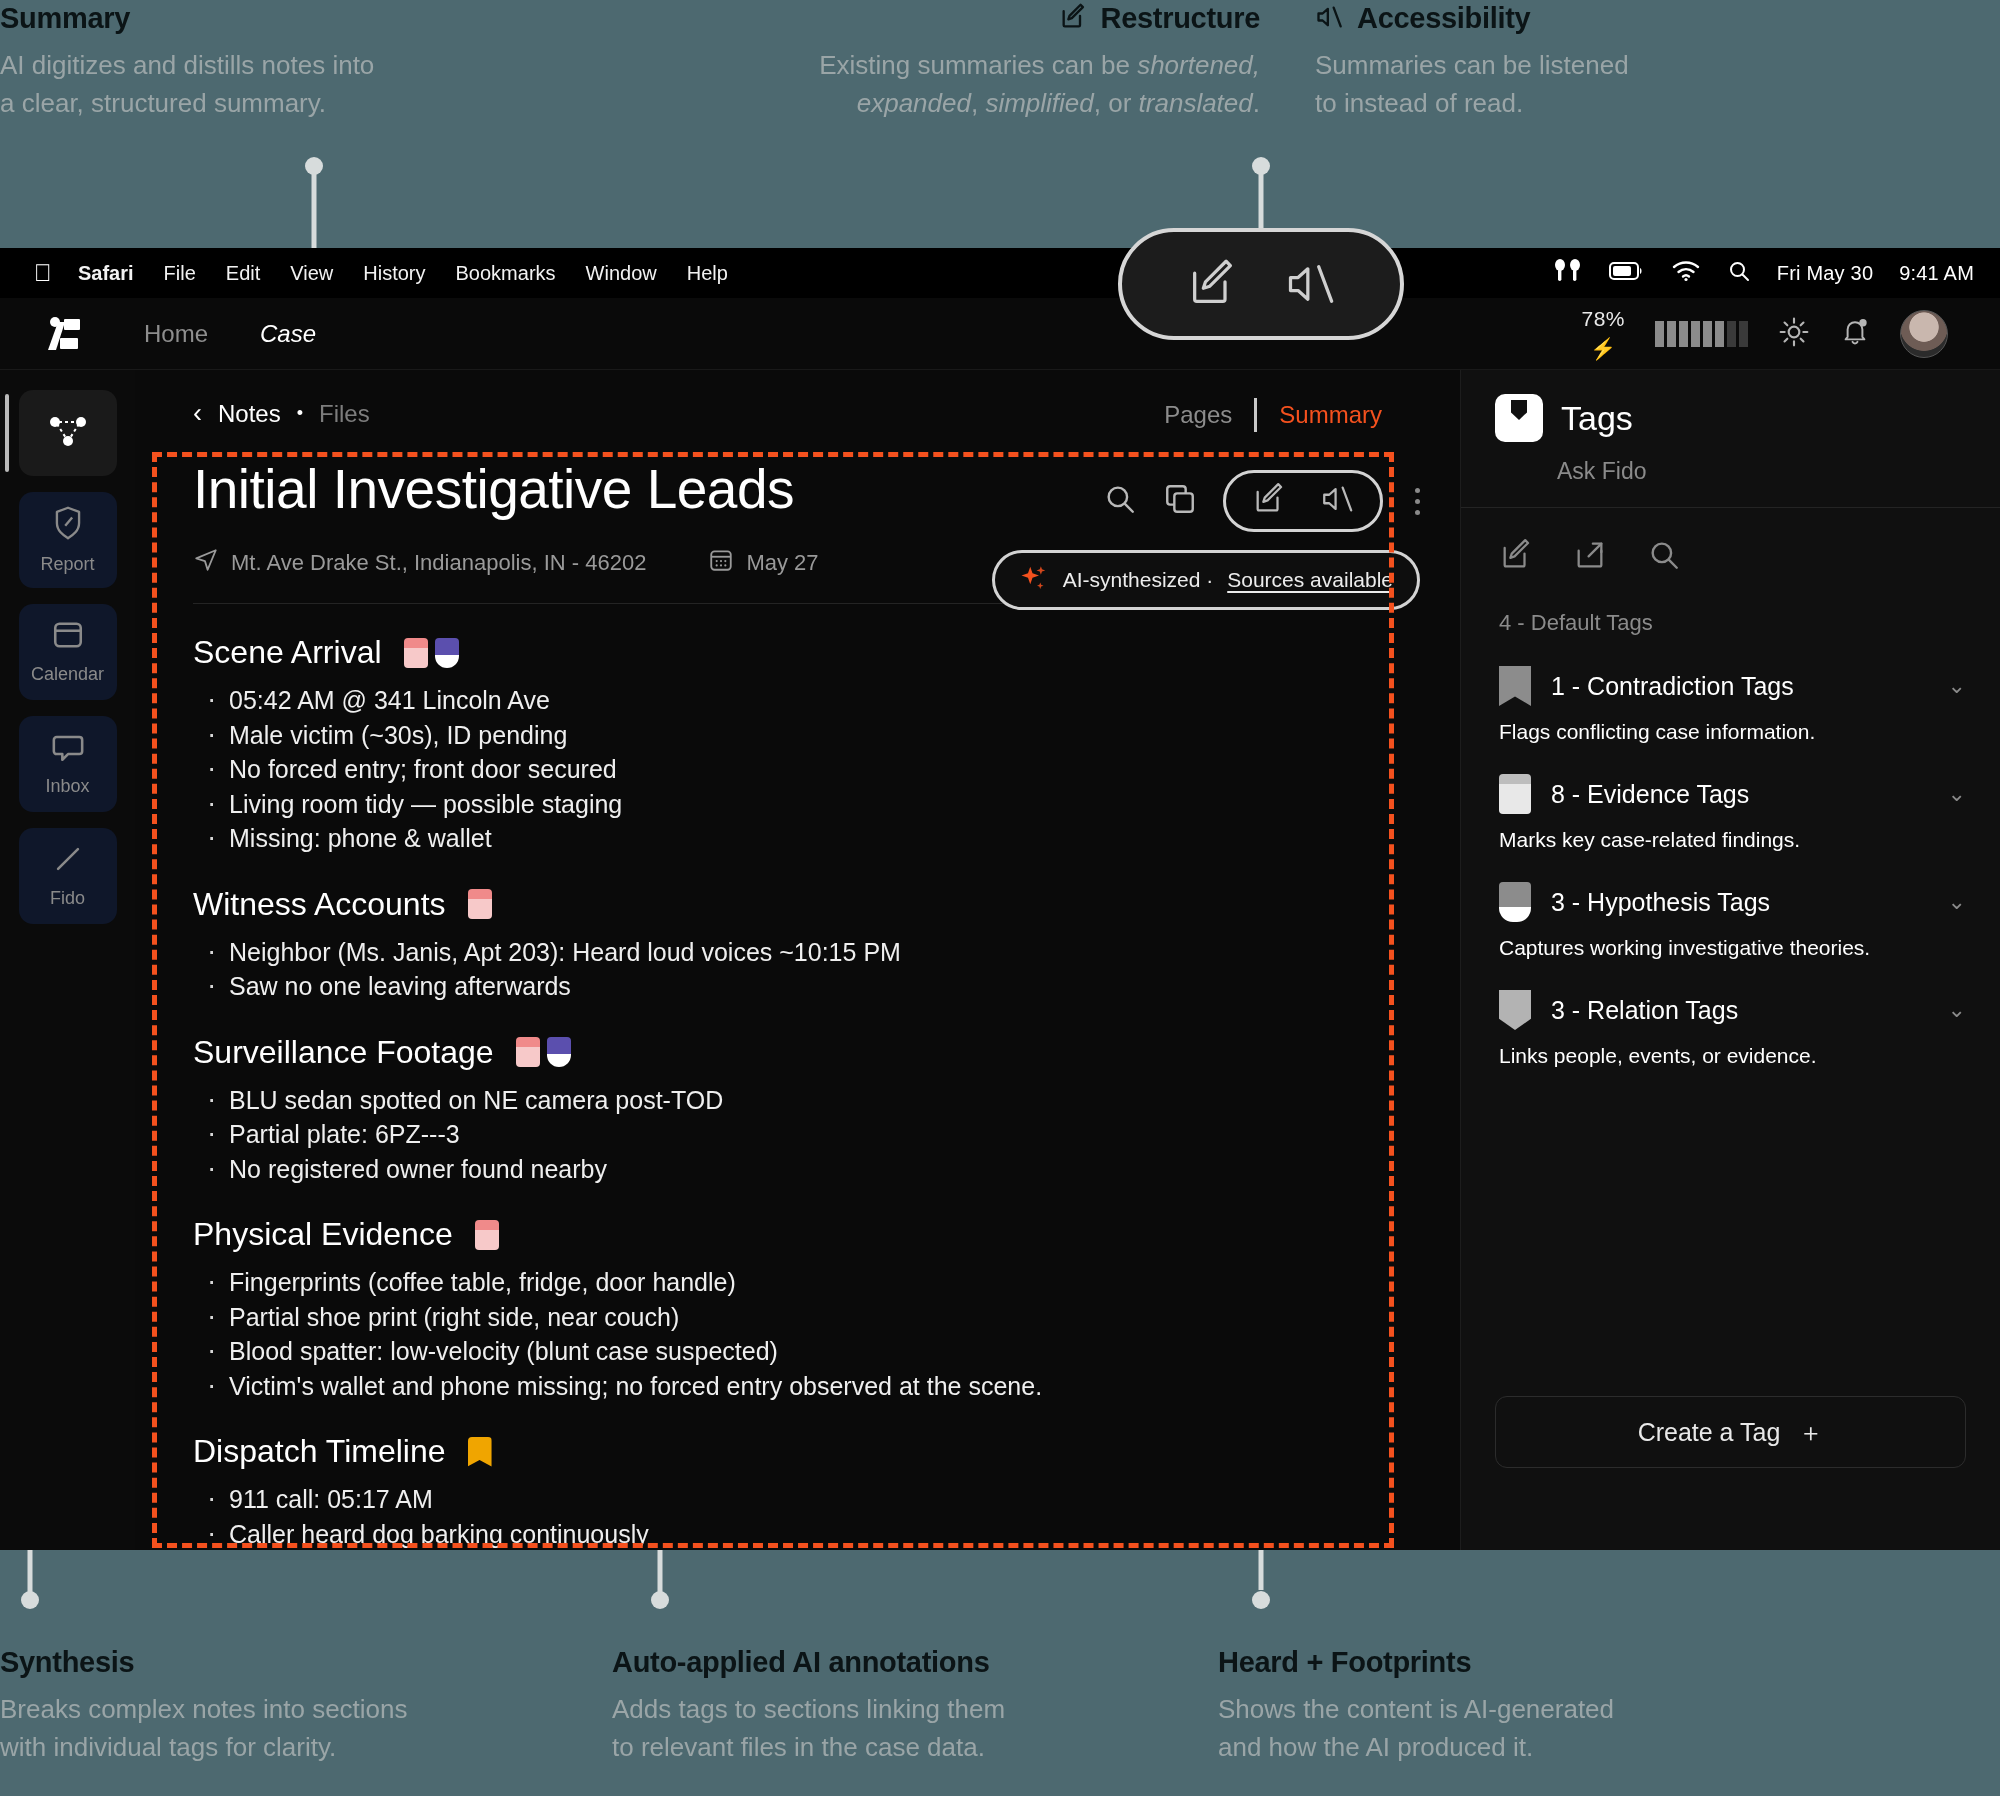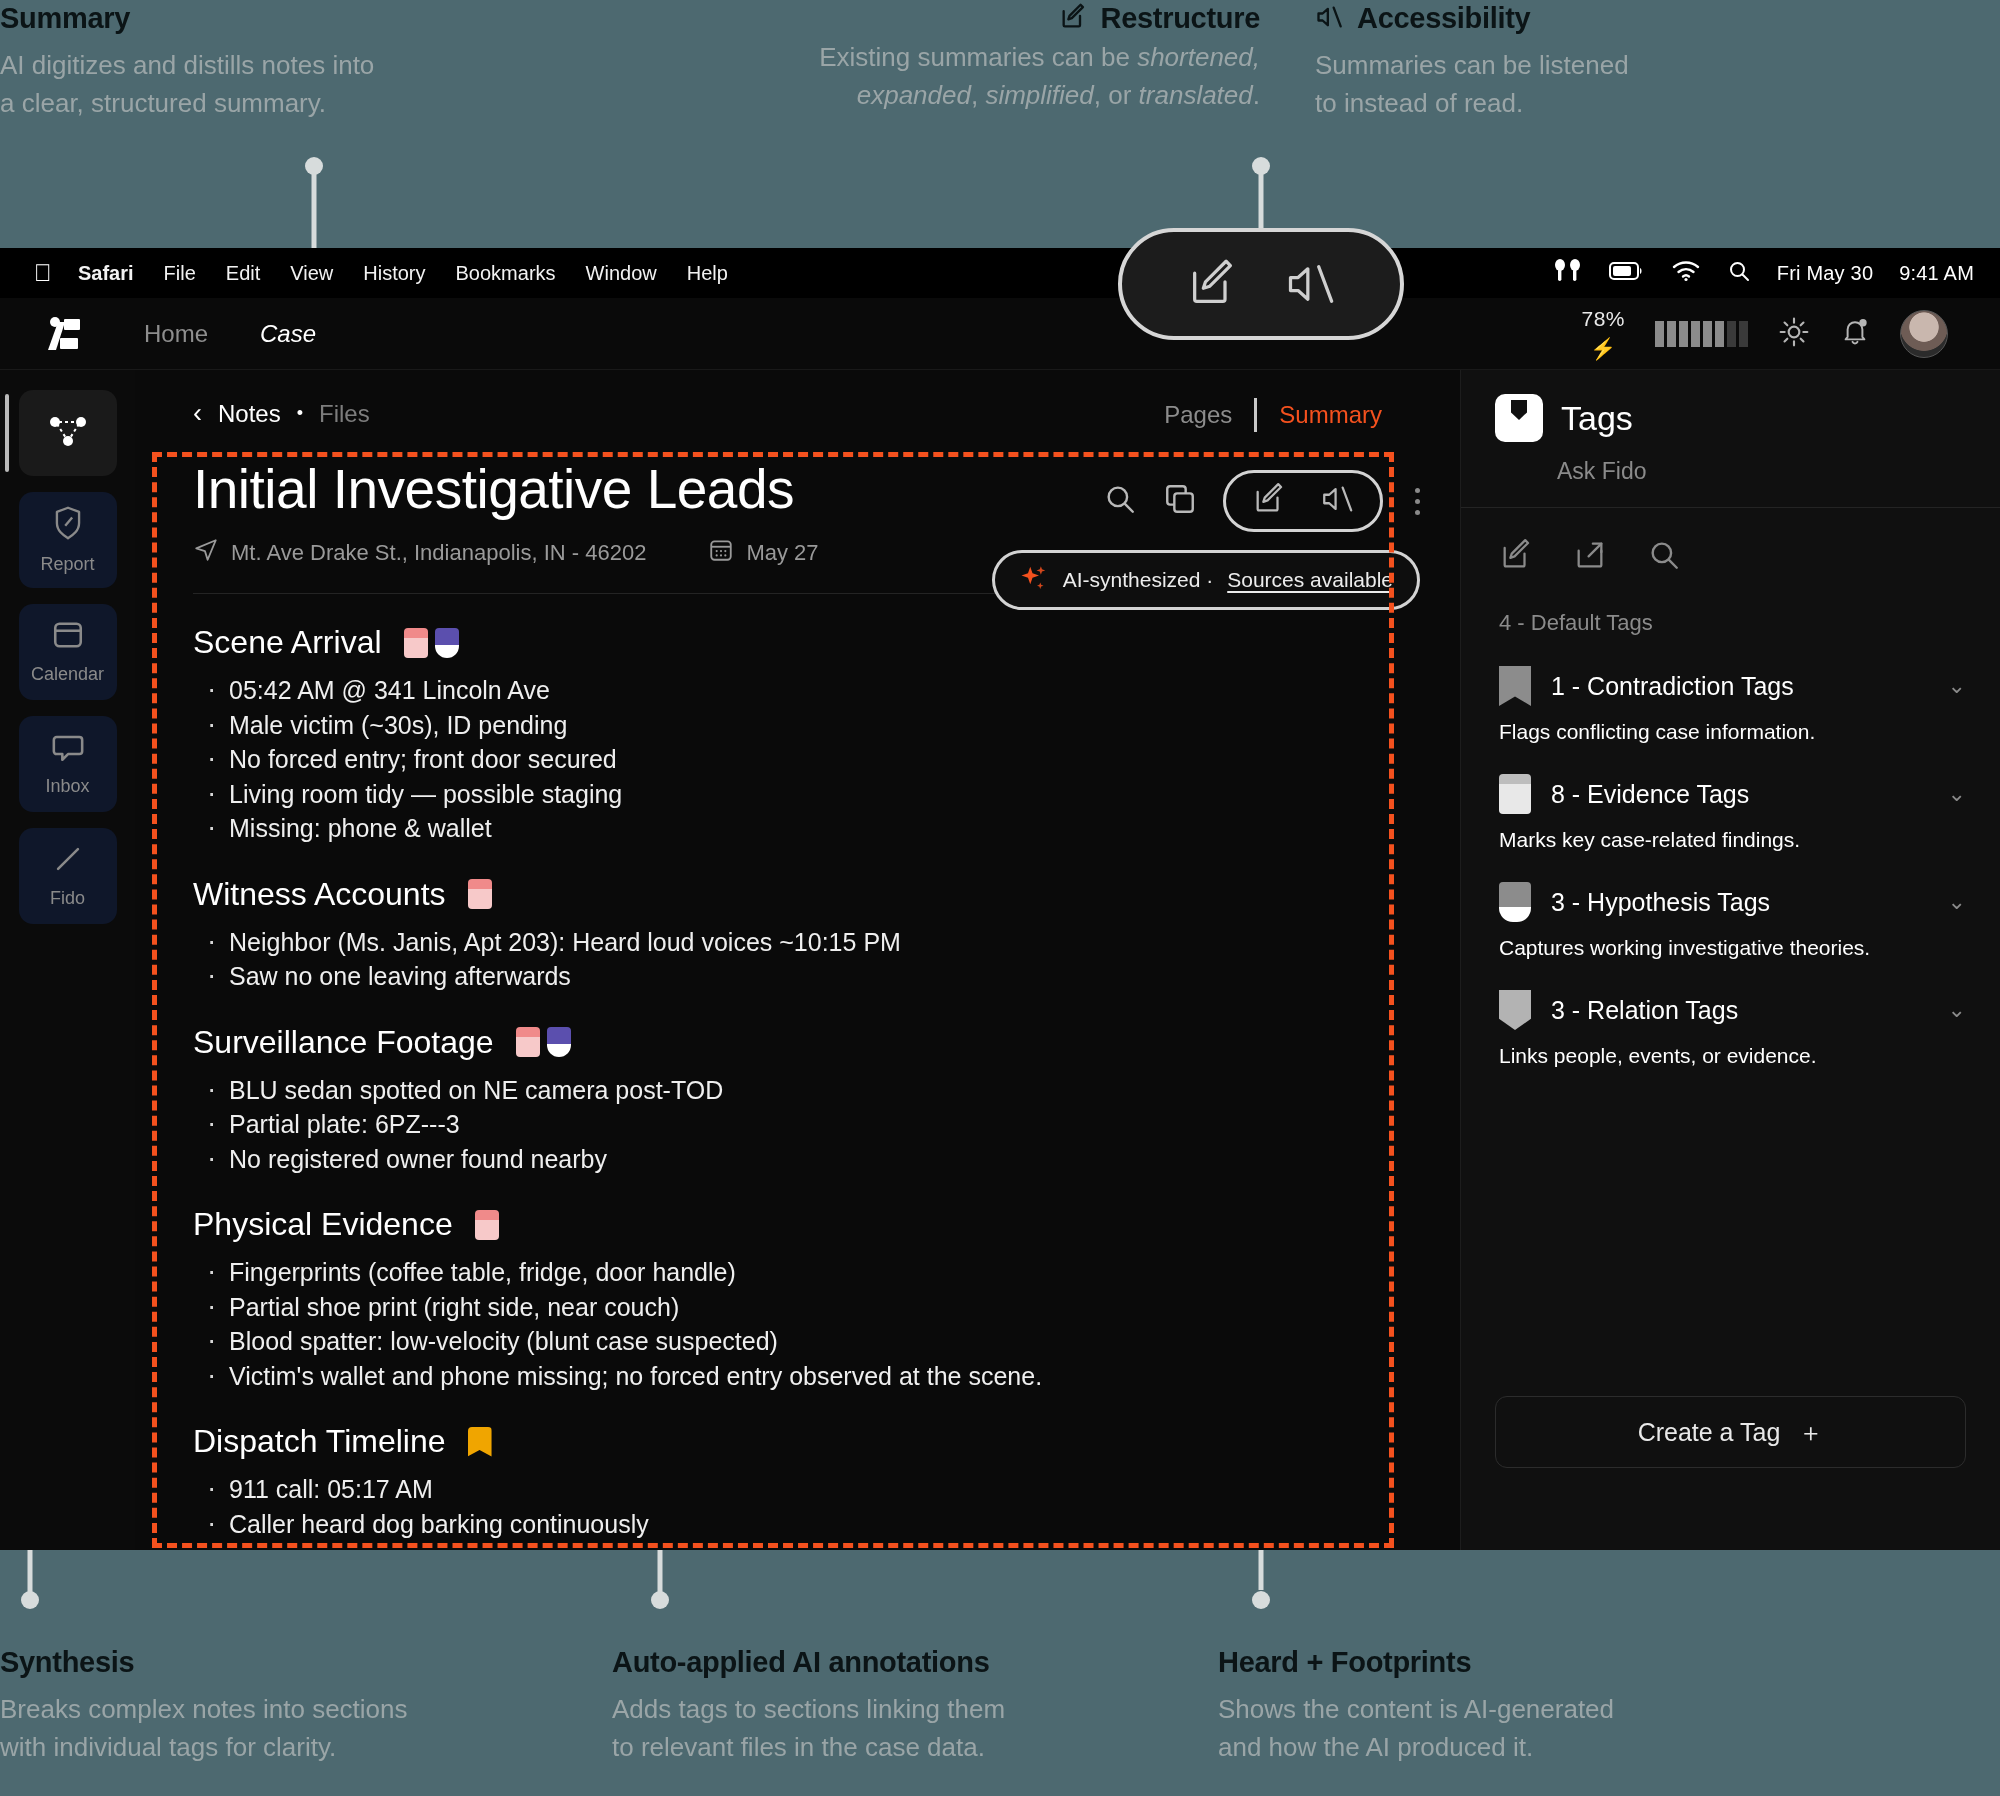--- a/index.html
+++ b/index.html
@@ -115,21 +115,21 @@
   .title-tools {
     position: absolute; right: 40px; top: 100px; display: flex; align-items: center; gap: 26px;
   }
   .tool-pill {
     border: 3px solid #d3d3d3; border-radius: 38px; height: 62px;
     display: flex; align-items: center; gap: 34px; padding: 0 26px;
   }
   .kebab { display:flex; flex-direction:column; gap:6px; padding-left:6px;}
   .kebab i { width:5px; height:5px; border-radius:50%; background:#8a8a8a; display:block;}
 
-  .meta-row { display: flex; align-items: center; gap: 14px; margin-top: 16px; color:#9a9a9a; font-size: 22px;}
+  .meta-row { display: flex; align-items: center; gap: 14px; margin-top: 26px; color:#9a9a9a; font-size: 22px;}
   .meta-row .grp { display:flex; align-items:center; gap:12px; }
   .meta-row .sep-gap { width: 34px; }
   .hr { height:1px; background:#242424; margin: 24px 0 8px 0; width: 1110px;}
 
   .ai-pill {
     position:absolute; right: 40px; top: 180px;
     border:3px solid #d3d3d3; border-radius: 34px; background:#0e0e0e;
     height: 60px; display:flex; align-items:center; gap:14px; padding: 0 24px;
     color:#ececec; font-size: 21px;
   }
@@ -198,21 +198,21 @@
   <div class="anno" id="anno-restructure">
     <div class="anno-head-row right">
       <span>
         <svg width="28" height="28" viewBox="0 0 24 24" fill="none" stroke="#0b1416" stroke-width="2" stroke-linecap="round" stroke-linejoin="round">
           <path d="M4 7v12a1 1 0 0 0 1 1h12a1 1 0 0 0 1-1V11"></path>
             <path d="M20.5 3.5 11 13l-3 1 1-3 9.5-9.5z"></path>
         </svg>
       </span>
       <span class="anno-title">Restructure</span>
     </div>
-    <div class="anno-body" style="margin-top:4px">
+    <div class="anno-body" style="margin-top:12px">
       <div><span>Existing summaries can be </span><span class="it">shortened,</span></div>
       <div>
         <span class="it">expanded</span><span>, </span><span class="it">simplified</span><span>, or </span><span class="it">translated</span><span>.</span>
       </div>
     </div>
   </div>
 
   <div class="anno" id="anno-accessibility">
     <div class="anno-head-row">
       <span>

